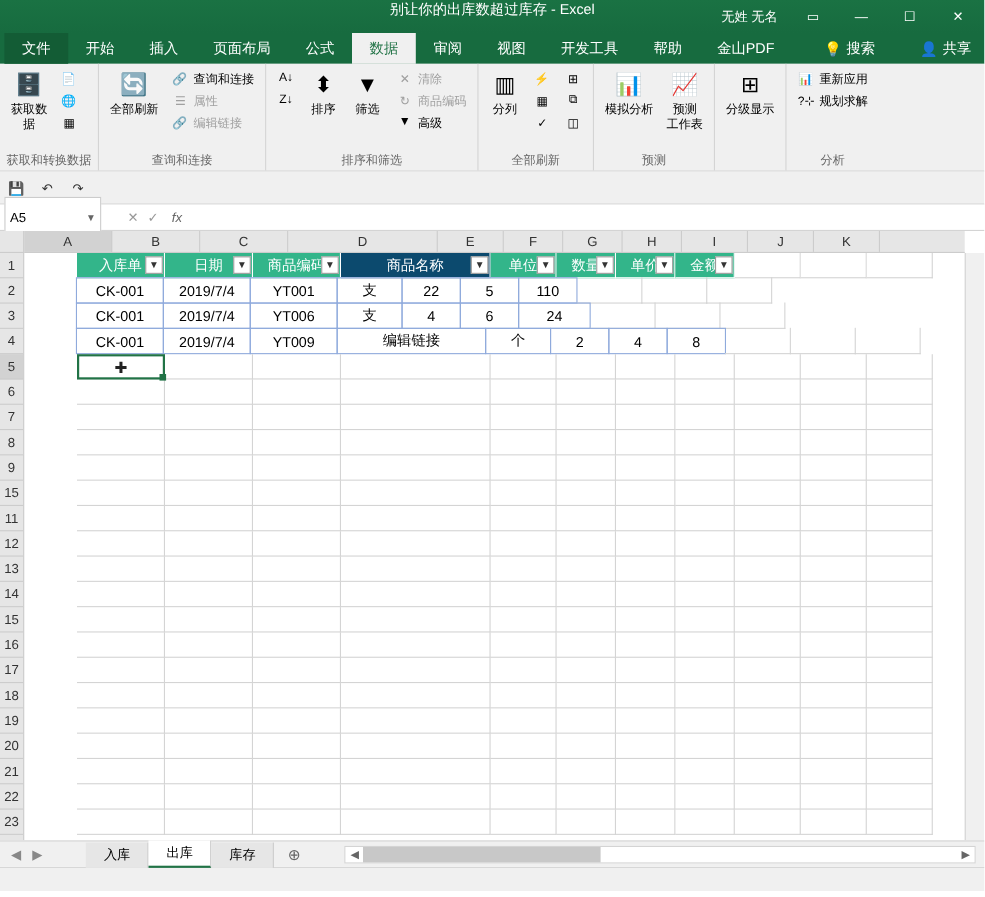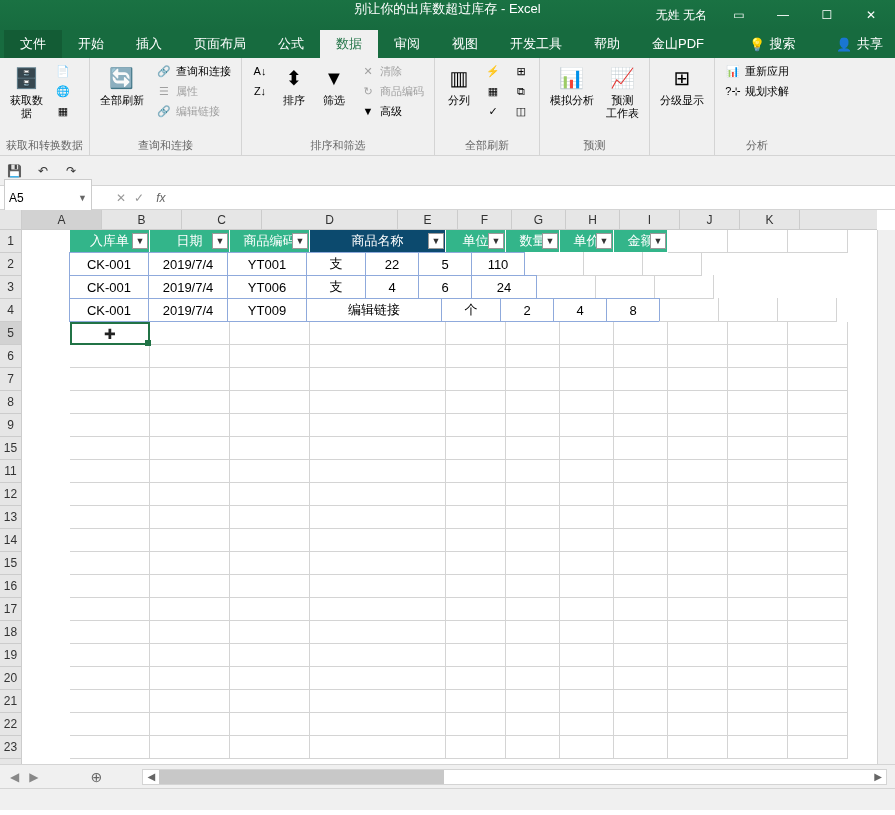--- a/index.html
+++ b/index.html
@@ -637,20 +637,25 @@
     </div>
   <div class="vscroll"></div>
 </div>
 
 <div class="sheetbar">
   <div class="sheet-nav">
     <span>◀</span>
     <span>▶</span>
   </div>
   <div style="width:30px"></div>
+  <div class="tabs">
+    <div class="tab">入库</div>
+    <div class="tab active">出库</div>
+    <div class="tab">库存</div>
+  </div>
   <div class="addsheet">⊕</div>
   <div class="hscroll">
     <span class="btn">◀</span>
     <div class="track">
         <div class="thumb"></div>
       </div>
     <span class="btn">▶</span>
   </div>
 </div>
 

